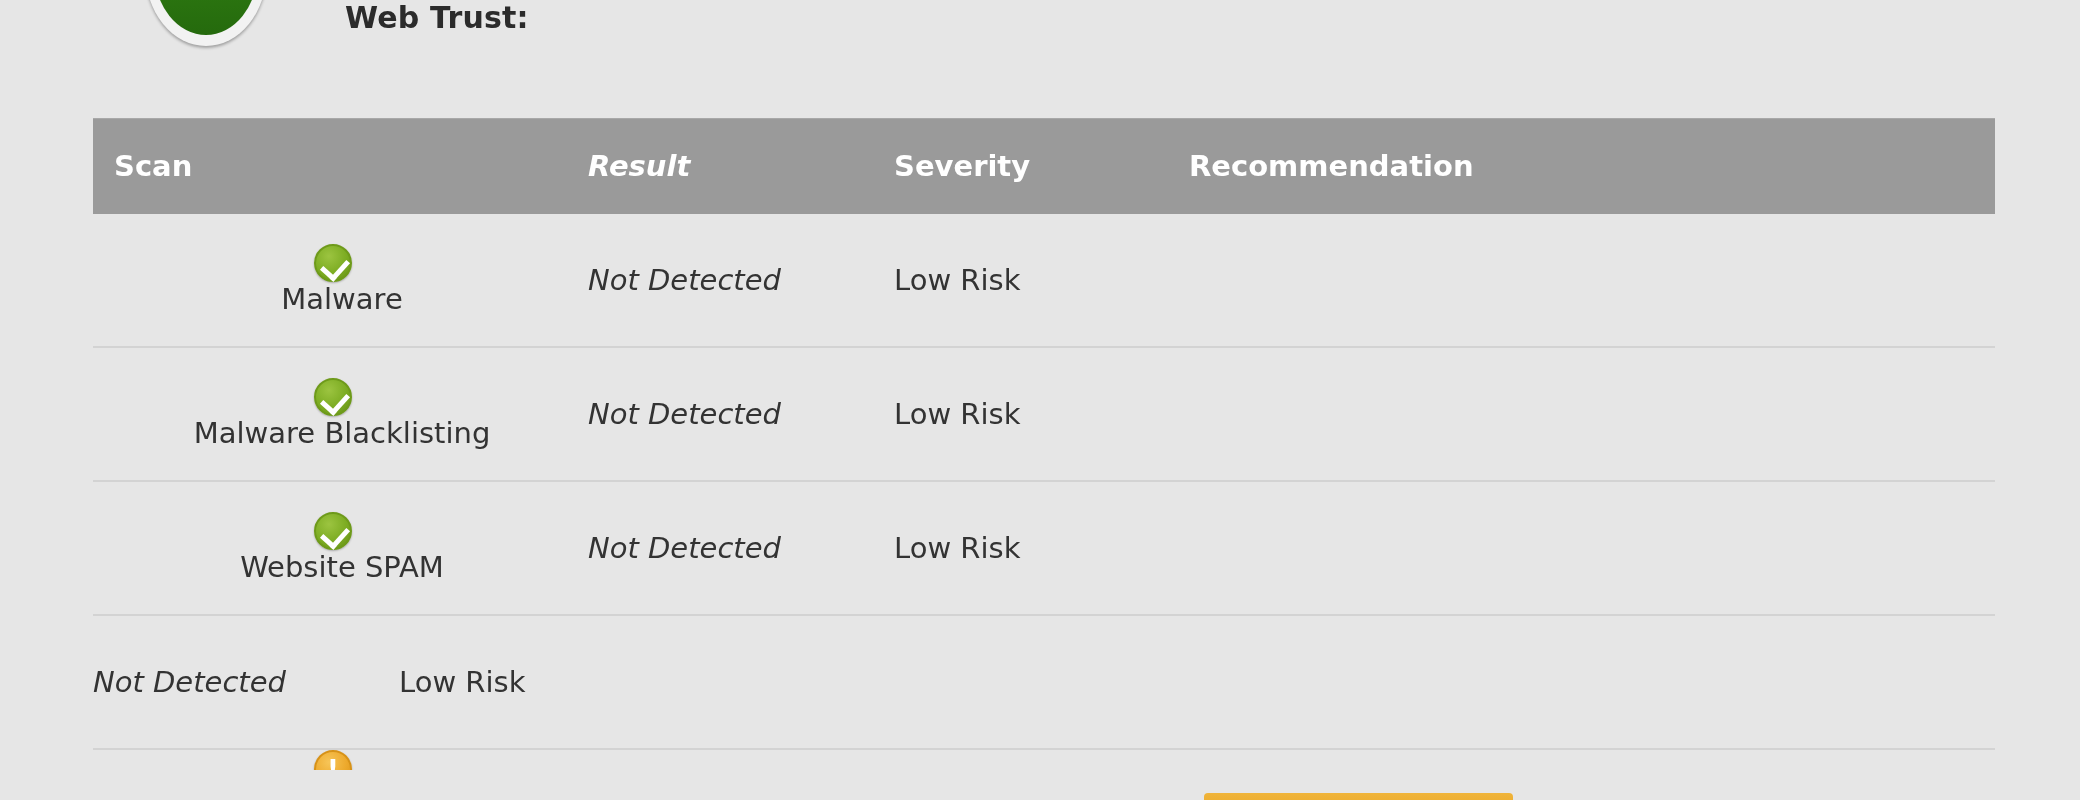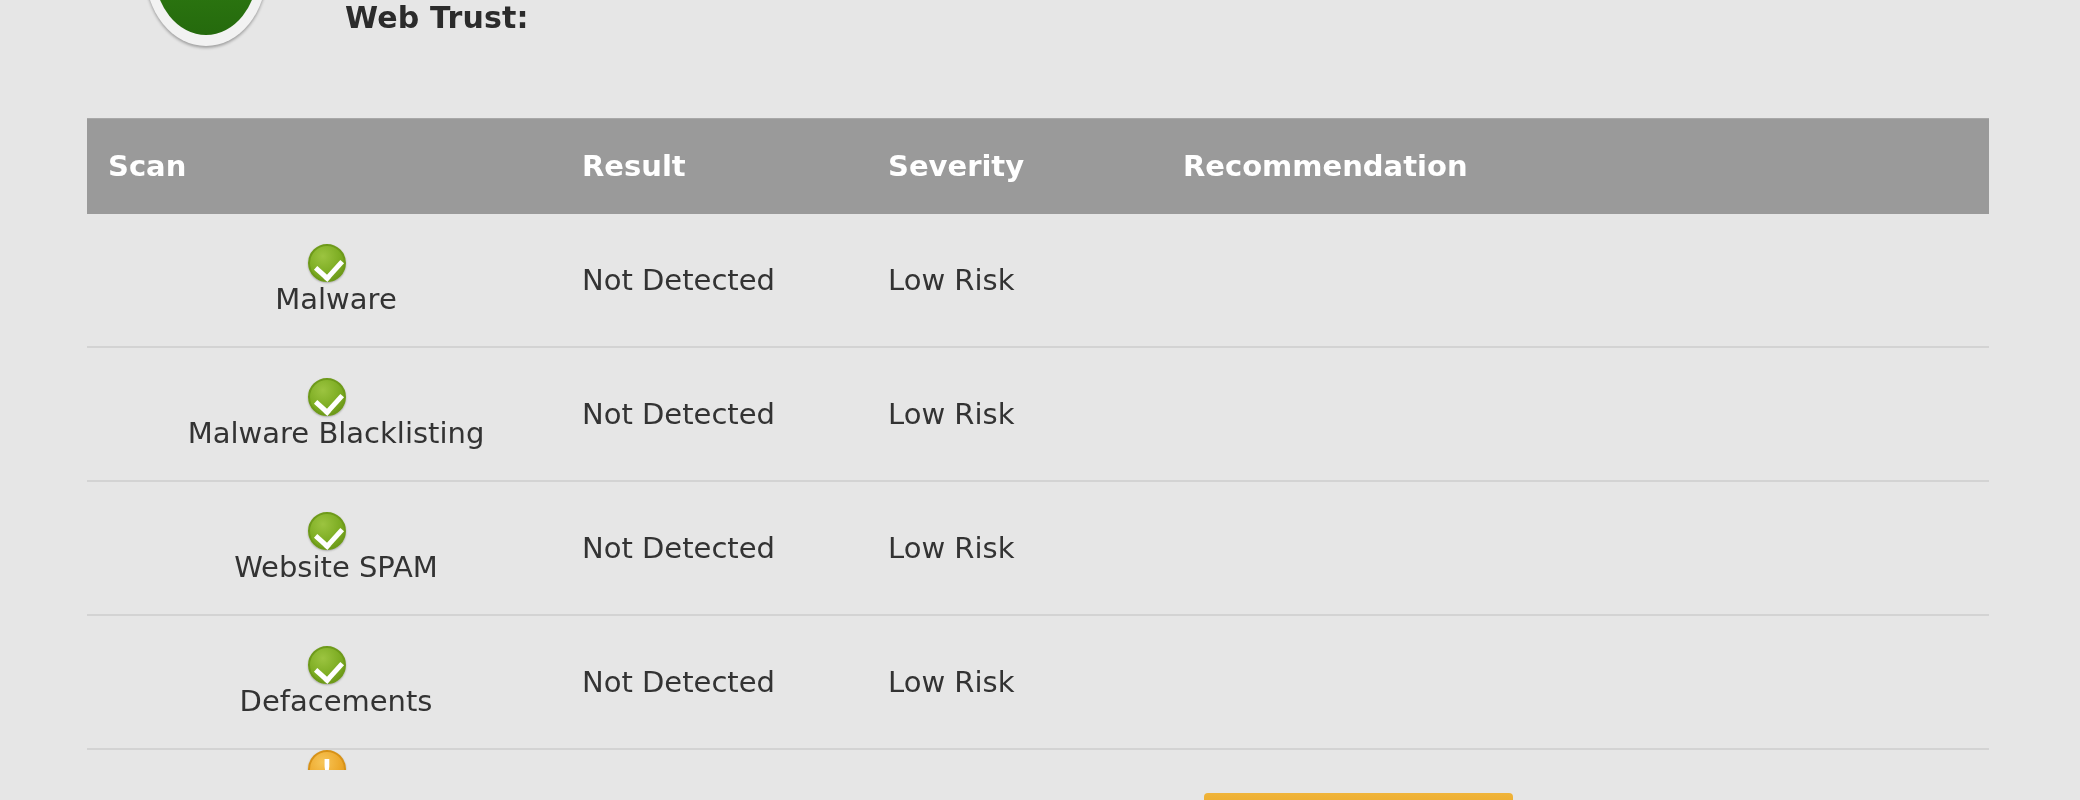--- a/index.html
+++ b/index.html
@@ -70,39 +70,39 @@
   .trust-count {
     font-size: 23px;
     font-weight: bold;
     color: #2b8fb5;
     margin-left: 7px;
   }
 
   
   .scan-table {
     position: absolute;
-    left: 87px;
+    left: 93px;
     top: 118px;
     width: 1902px;
   }
   .table-head {
     display: flex;
     align-items: center;
     height: 96px;
     background: #9a9a9a;
     box-shadow: inset 0 1px 0 rgba(255,255,255,0.14);
   }
   .table-head .cell {
     font-size: 29px;
     font-weight: bold;
     color: #ffffff;
     white-space: nowrap;
   }
   .col-scan        { width: 495px; padding-left: 21px; box-sizing: border-box; }
-  .col-result      { width: 306px; }
+  .col-result      { width: 306px; font-style: italic; }
   .col-severity    { width: 295px; }
   .col-recommend   { flex: 1 1 auto; }
 
   .table-row {
     display: flex;
     align-items: center;
     height: 134px;
     border-bottom: 2px solid #d3d3d3;
     box-sizing: border-box;
   }
@@ -235,24 +235,20 @@
     <div class="cell col-scan scan-cell">
       <span class="status-icon ok"></span>
       <span>Website SPAM</span>
     </div>
     <div class="cell col-result">Not Detected</div>
     <div class="cell col-severity">Low Risk</div>
     <div class="cell col-recommend"></div>
   </div>
 
   <div class="table-row">
-    <div class="cell col-scan scan-cell">
-      <span class="status-icon ok"></span>
-      <span>Defacements</span>
-    </div>
     <div class="cell col-result">Not Detected</div>
     <div class="cell col-severity">Low Risk</div>
     <div class="cell col-recommend"></div>
   </div>
 
   <div class="table-row clipped">
     <div class="cell col-scan scan-cell">
       <span class="status-icon warn"></span>
       <span></span>
     </div>

